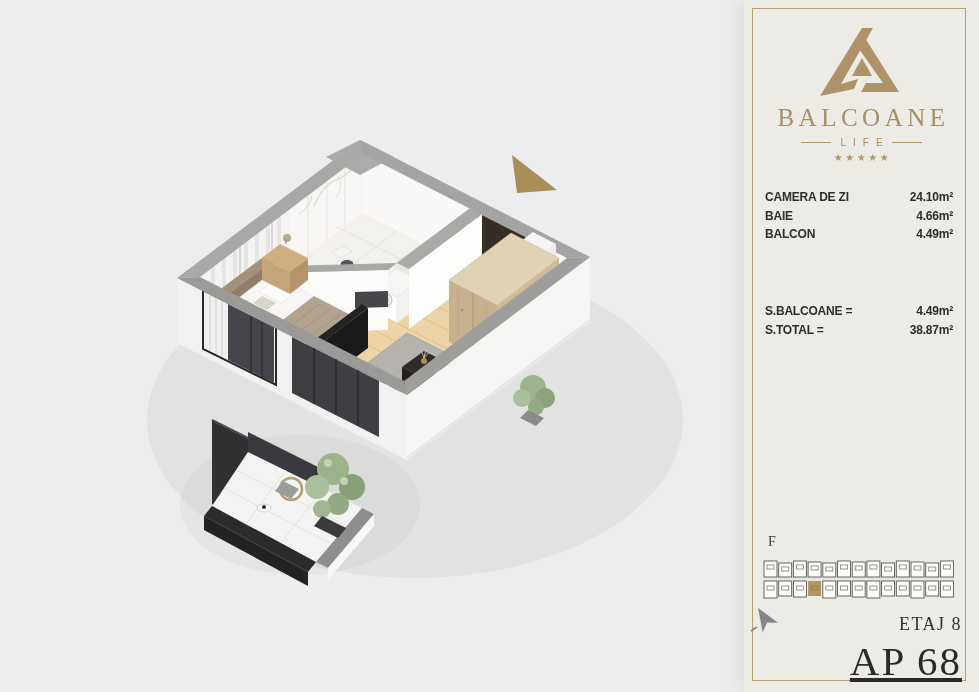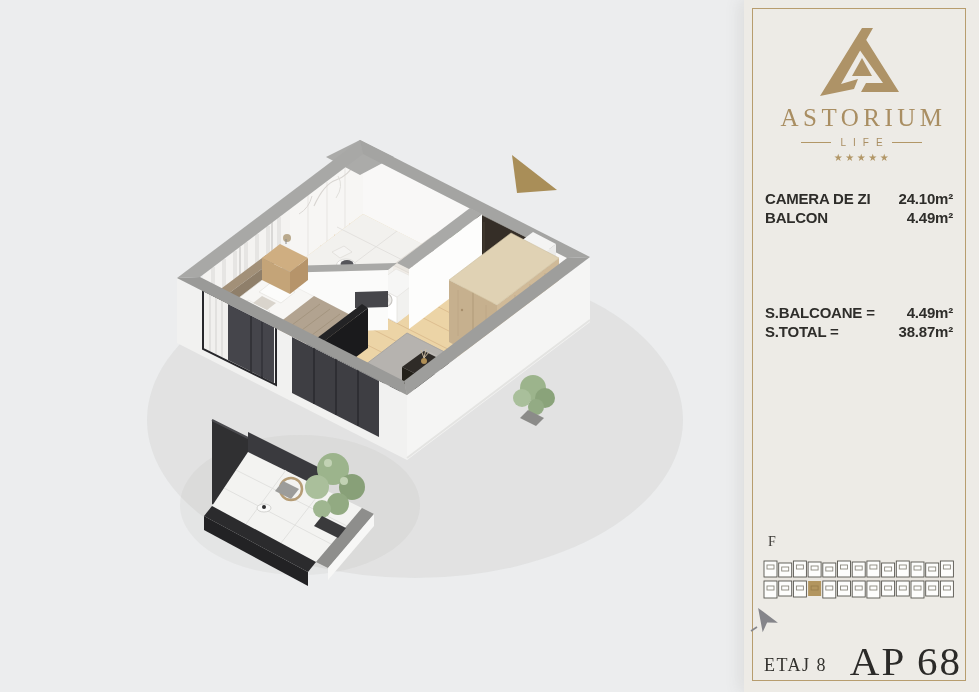--- a/index.html
+++ b/index.html
@@ -15,32 +15,32 @@
   .brand-logo{display:block;margin:0 auto;}
   .brand-name{margin-top:6px;font-family:"Liberation Serif",serif;font-size:25px;
               letter-spacing:4.5px;color:#a98e62;padding-left:4px;}
   .brand-sub{margin-top:5px;display:flex;align-items:center;justify-content:center;gap:2px;}
   .brand-sub .rule{width:30px;height:1.5px;background:#b29767;}
   .brand-sub .sub-text{font-size:10px;letter-spacing:7px;color:#a98e62;padding-left:7px;}
   .stars{margin-top:4px;font-size:10px;letter-spacing:2.5px;color:#b29767;padding-left:2px;}
   .rooms{position:absolute;left:21px;top:190px;width:188px;}
   .totals{position:absolute;left:21px;top:304px;width:188px;}
   .row{display:flex;justify-content:space-between;align-items:baseline;height:18.5px;}
-  .row .lbl,.row .val{font-size:15px;font-weight:bold;color:#2e2d2a;letter-spacing:-0.2px;}
+  .row .lbl,.row .val{font-size:12px;font-weight:bold;color:#2e2d2a;letter-spacing:-0.2px;}
   .locator{position:absolute;left:0;top:530px;width:235px;}
   .block-label{position:absolute;left:24px;top:4px;font-family:"Liberation Serif",serif;
                font-size:14px;color:#3d3b37;}
   .bstrip{position:absolute;left:17px;top:26px;}
   .north{position:absolute;left:4px;top:72px;}
   .panel-footer{position:absolute;left:20px;right:17px;bottom:10px;display:flex;
-                justify-content:space-between;align-items:flex-end;}
+                justify-content:space-between;align-items:flex-end;flex-direction:column;}
   .floor-label{font-family:"Liberation Serif",serif;font-size:18px;letter-spacing:1.5px;
                color:#33322e;padding-bottom:6px;}
   .apt-label{font-family:"Liberation Serif",serif;font-size:41px;letter-spacing:2px;
-             color:#2b2a28;line-height:1;}
+             color:#2b2a28;line-height:1;text-decoration:underline;}
 </style>
 </head>
 <body>
 
 <div class="stage">
 
   <div class="plan-wrap">
   <svg width="744" height="692" viewBox="0 0 744 692">
 
     <ellipse cx="415" cy="420" rx="268" ry="158" fill="rgba(140,138,132,0.10)"></ellipse>
@@ -271,33 +271,37 @@
 
   <aside class="panel">
     <div class="panel-border"></div>
 
     <div class="brand">
       <svg class="brand-logo" width="90" height="72" viewBox="0 0 90 72">
         <polygon points="45,2 56,2 24,58 41,53 37,63 3,70" fill="#ae9367"></polygon>
         <polygon points="48,12 82,66 44,66 49,57 66,57 42,23" fill="#ae9367"></polygon>
         <polygon points="45,32 55,50 35,50" fill="#ae9367"></polygon>
       </svg>
-      <div class="brand-name">ASTORIUM</div>
+      <div class="brand-name">BALCOANE</div>
       <div class="brand-sub">
         <span class="rule"></span>
         <span class="sub-text">LIFE</span>
         <span class="rule"></span>
       </div>
       <div class="stars">★★★★★</div>
     </div>
 
     <div class="rooms">
       <div class="row">
         <span class="lbl">CAMERA DE ZI</span>
         <span class="val">24.10m²</span>
+      </div>
+      <div class="row">
+        <span class="lbl">BAIE</span>
+        <span class="val">4.66m²</span>
       </div>
       <div class="row">
         <span class="lbl">BALCON</span>
         <span class="val">4.49m²</span>
       </div>
     </div>
 
     <div class="totals">
       <div class="row">
         <span class="lbl">S.BALCOANE =</span>

